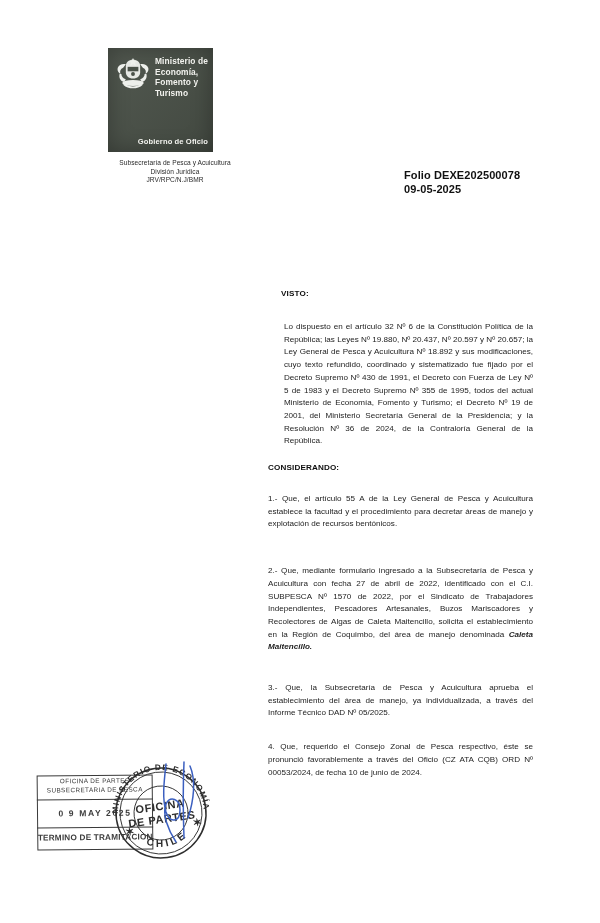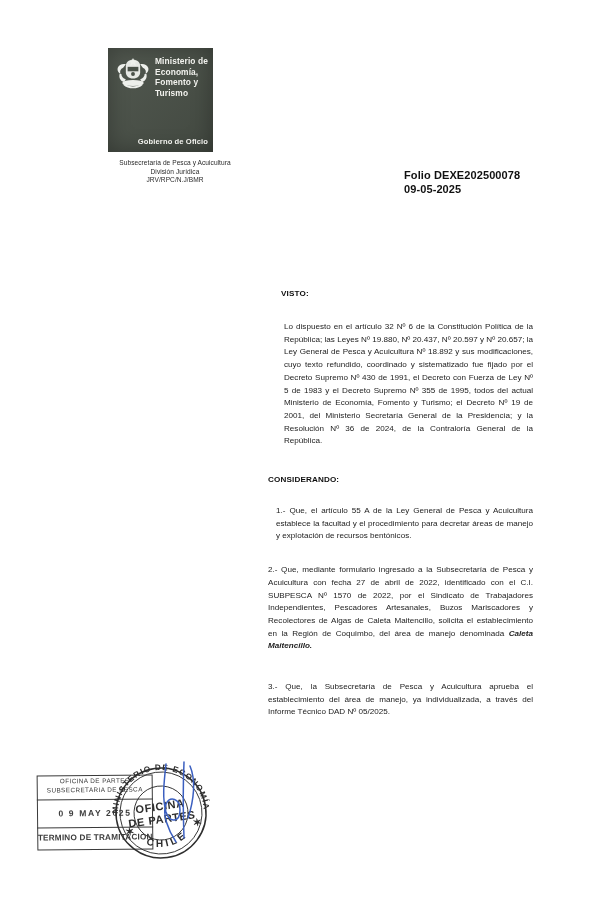--- a/index.html
+++ b/index.html
@@ -108,23 +108,23 @@
   .para {
     font-size: 8.1px;
     line-height: 12.7px;
     text-align: justify;
     color: #1c1c1c;
   }
   .para i.bolditalic { font-weight: bold; font-style: italic; }
 
   .sp-visto-label { margin-top: 26px; margin-left: 13px; }
   .sp-visto-para  { margin-top: 23px; margin-left: 16px; }
-  .sp-cons-label  { margin-top: 27px; }
-  .sp-c1          { margin-top: 21px; margin-left: 8px; }
-  .sp-c2          { margin-top: 21px; }
+  .sp-cons-label  { margin-top: 15px; }
+  .sp-c1          { margin-top: 21px; }
+  .sp-c2          { margin-top: 34px; }
   .sp-c3          { margin-top: 28px; }
   .sp-c4          { margin-top: 21px; }
 
   
   #stamp-layer {
     position: absolute;
     left: 0;
     top: 0;
     width: 512px;
     height: 923px;
@@ -229,20 +229,21 @@
   <div class="para sp-visto-para">Lo dispuesto en el artículo 32 Nº 6 de la Constitución Política de la República; las Leyes Nº 19.880, Nº 20.437, Nº 20.597 y Nº 20.657; la Ley General de Pesca y Acuicultura Nº 18.892 y sus modificaciones, cuyo texto refundido, coordinado y sistematizado fue fijado por el Decreto Supremo Nº 430 de 1991, el Decreto con Fuerza de Ley Nº 5 de 1983 y el Decreto Supremo Nº 355 de 1995, todos del actual Ministerio de Economía, Fomento y Turismo; el Decreto Nº 19 de 2001, del Ministerio Secretaría General de la Presidencia; y la Resolución Nº 36 de 2024, de la Contraloría General de la República.</div>
 
   <div class="section-label sp-cons-label">CONSIDERANDO:</div>
 
   <div class="para sp-c1">1.- Que, el artículo 55 A de la Ley General de Pesca y Acuicultura establece la facultad y el procedimiento para decretar áreas de manejo y explotación de recursos bentónicos.</div>
 
   <div class="para sp-c2"><span>2.- Que, mediante formulario ingresado a la Subsecretaría de Pesca y Acuicultura con fecha 27 de abril de 2022, identificado con el C.I. SUBPESCA Nº 1570 de 2022, por el Sindicato de Trabajadores Independientes, Pescadores Artesanales, Buzos Mariscadores y Recolectores de Algas de Caleta Maitencillo, solicita el establecimiento en la Región de Coquimbo, del área de manejo denominada </span><i class="bolditalic">Caleta Maitencillo.</i></div>
 
   <div class="para sp-c3">3.- Que, la Subsecretaría de Pesca y Acuicultura aprueba el establecimiento del área de manejo, ya individualizada, a través del Informe Técnico DAD Nº 05/2025.</div>
 
+  <div class="para sp-c4">4. Que, requerido el Consejo Zonal de Pesca respectivo, éste se pronunció favorablemente a través del Oficio (CZ ATA CQB) ORD Nº 00053/2024, de fecha 10 de junio de 2024.</div>
 </div>
 
 <div id="stamp-layer">
 
   <div id="stamp-rect">
     <div class="rect-outer"></div>
     <div class="rect-div1"></div>
     <div class="rect-div2"></div>
     <div class="stamp-t" id="st-line1">OFICINA DE PARTES</div>
     <div class="stamp-t" id="st-line2">SUBSECRETARIA DE PESCA</div>

